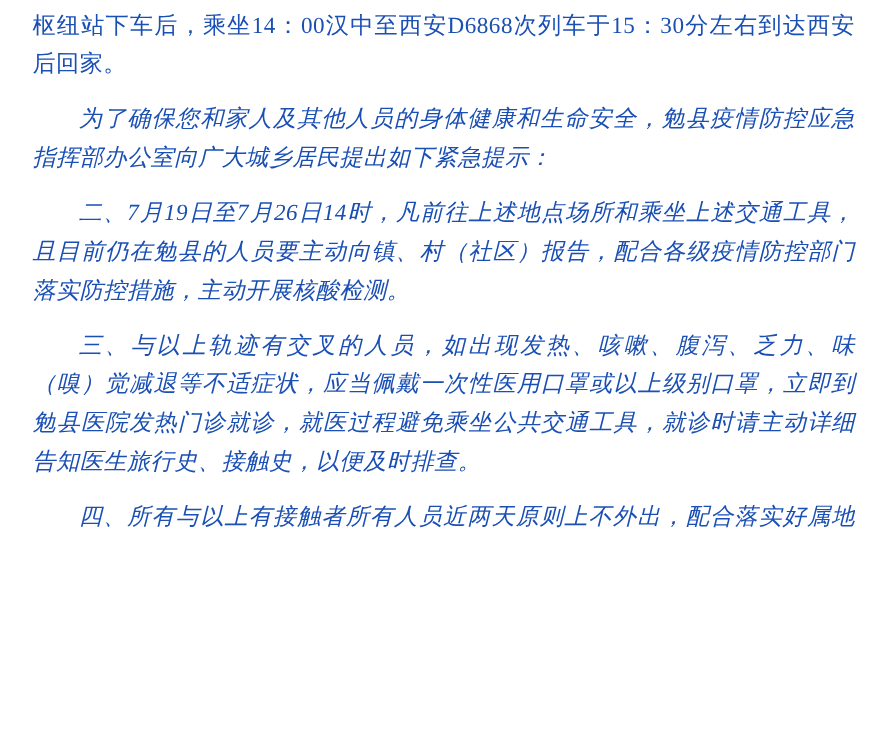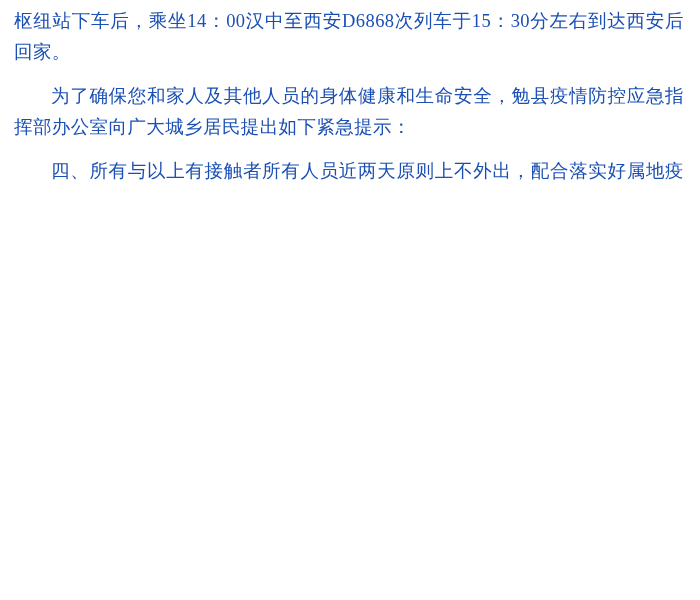--- a/index.html
+++ b/index.html
@@ -20,37 +20,40 @@
     padding: 6px 16px 0 14px;
     background: #ffffff;
   }
   .para {
     color: #1a4fb4;
     font-size: 18.5px;
     line-height: 31px;
     letter-spacing: 0.4px;
     text-align: justify;
     text-justify: inter-ideograph;
-    margin: 0 0 0 0;
+    margin: 0 0 0 12px;
     word-break: break-all;
   }
   .indent {
     text-indent: 37px;
   }
   .nogap {
     margin-top: 0;
   }
   .gap {
     margin-top: 13px;
+    font-style: italic;
   }
   .clip-last {
     max-height: 34px;
     overflow: hidden;
   }
 </style>
 </head>
 <body>
 
 <div id="doc">
   <p class="para nogap">枢纽站下车后，乘坐14：00汉中至西安D6868次列车于15：30分左右到达西安后回家。</p>
   <p class="para indent gap">为了确保您和家人及其他人员的身体健康和生命安全，勉县疫情防控应急指挥部办公室向广大城乡居民提出如下紧急提示：</p>
+  <p class="para indent gap">二、7月19日至7月26日14时，凡前往上述地点场所和乘坐上述交通工具，且目前仍在勉县的人员要主动向镇、村（社区）报告，配合各级疫情防控部门落实防控措施，主动开展核酸检测。</p>
+  <p class="para indent gap">三、与以上轨迹有交叉的人员，如出现发热、咳嗽、腹泻、乏力、味（嗅）觉减退等不适症状，应当佩戴一次性医用口罩或以上级别口罩，立即到勉县医院发热门诊就诊，就医过程避免乘坐公共交通工具，就诊时请主动详细告知医生旅行史、接触史，以便及时排查。</p>
   <p class="para indent gap clip-last">四、所有与以上有接触者所有人员近两天原则上不外出，配合落实好属地疫情防控工作人员实施核酸检测等防控措施。若接到县、镇、村（社区）疫情防控工作人员电话询问，与门排查，请积极配合，如实报告个人信息，接听</p>
 </div>
 
 </body></html>

